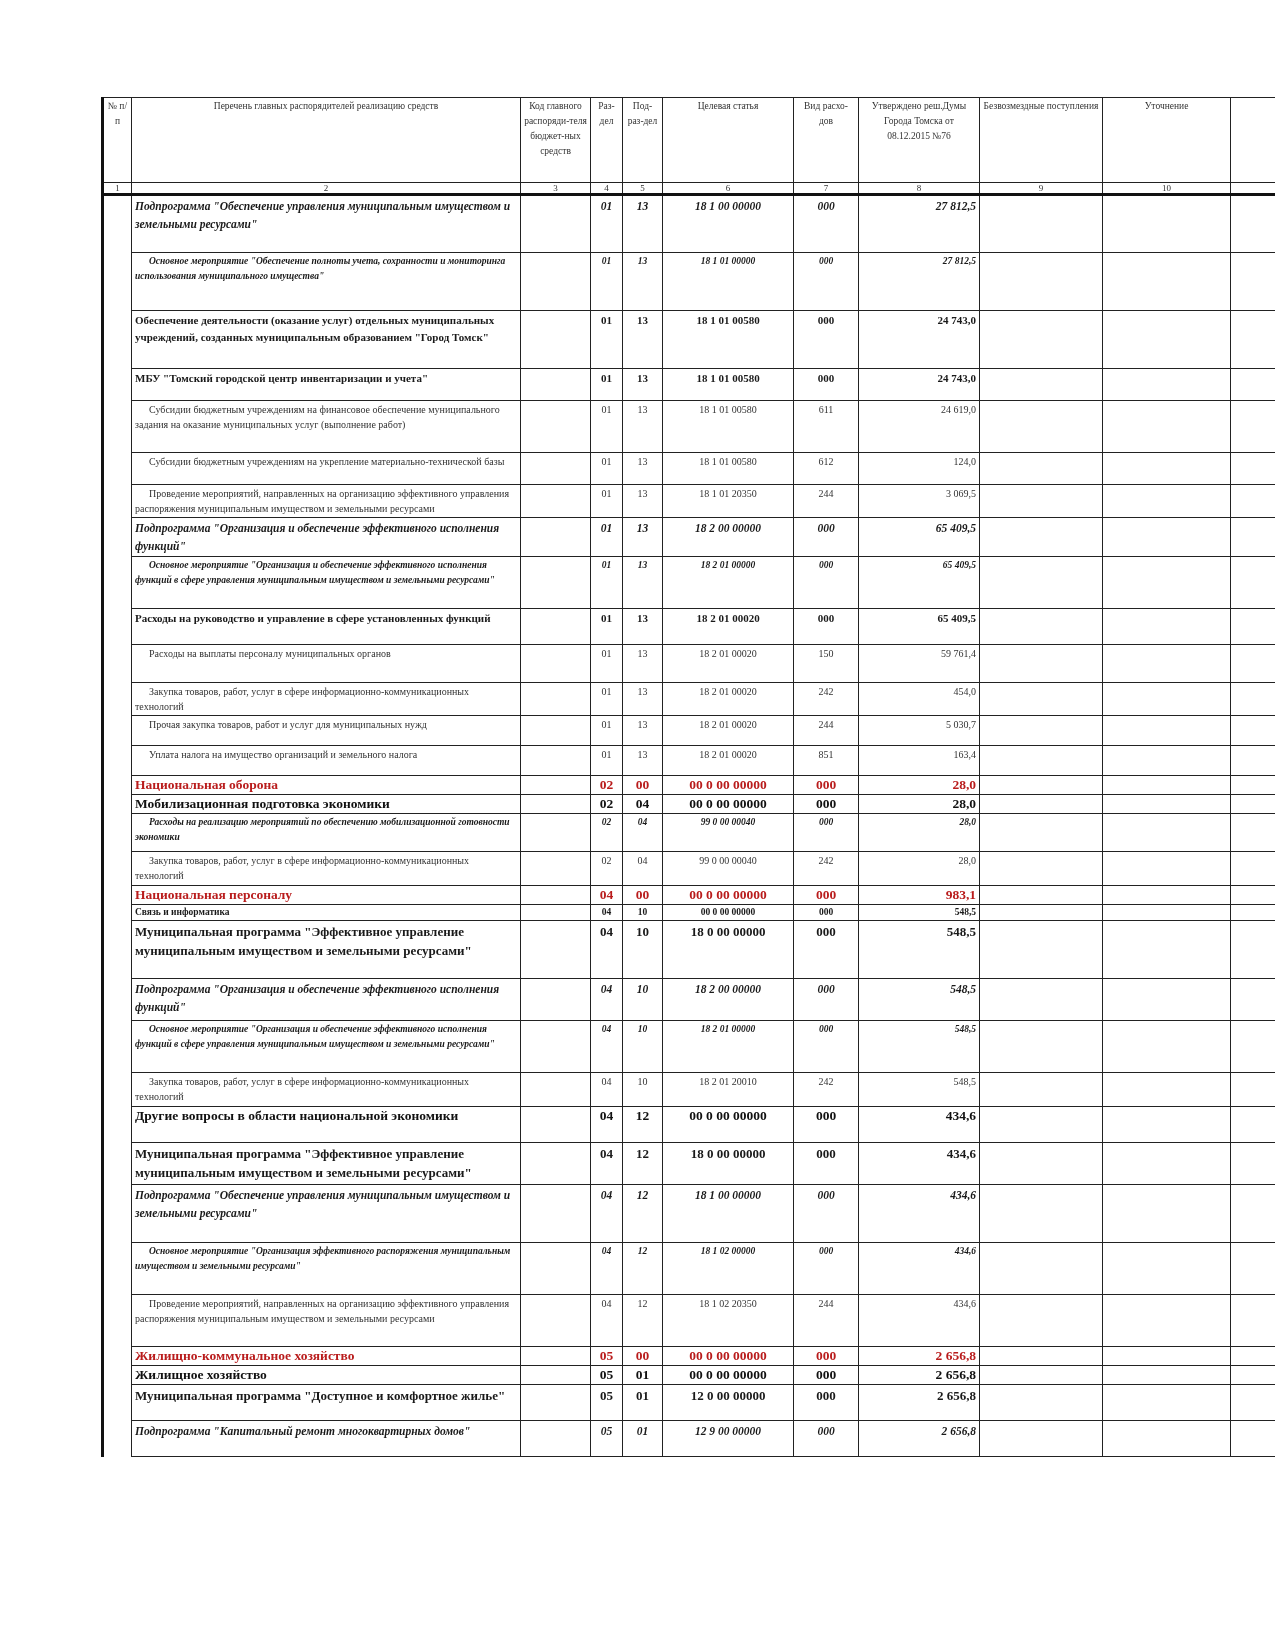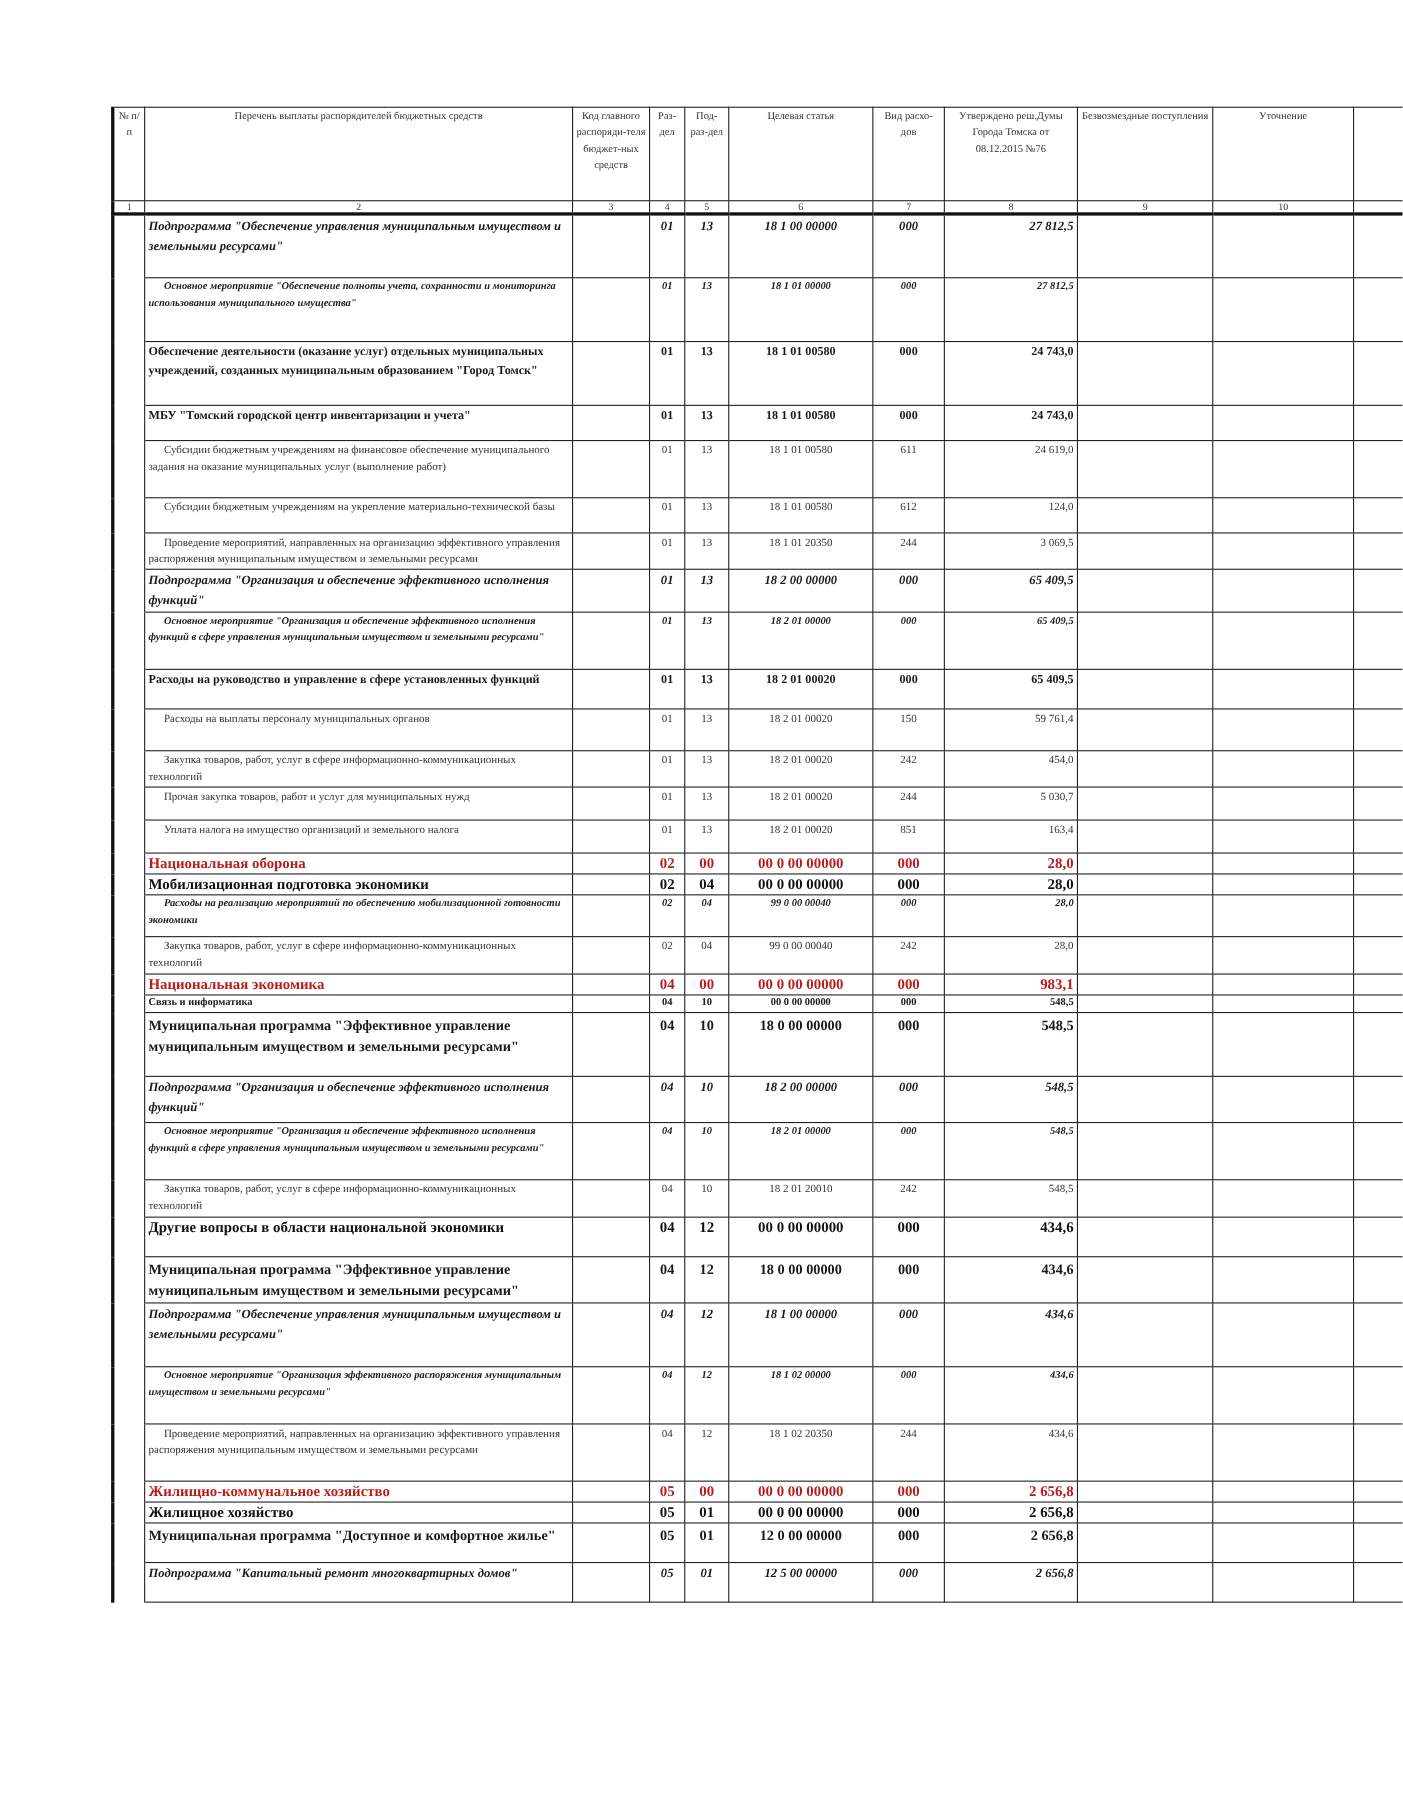--- a/index.html
+++ b/index.html
@@ -49,21 +49,21 @@
         <col class="c6">
       <col class="c7">
         <col class="c8">
         <col class="c9">
         <col class="c10">
         <col class="c11">
     </colgroup>
     <thead>
       <tr class="head-main" id="head-main">
           <th style="border-left: 3px solid rgb(17, 17, 17);">№ п/п</th>
-          <th>Перечень выплаты распорядителей бюджетных средств</th>
+          <th>Перечень главных распорядителей реализацию средств</th>
           <th>Код главного распоряди-теля бюджет-ных средств</th>
           <th>Раз-дел</th>
           <th>Под-раз-дел</th>
           <th>Целевая статья</th>
           <th>Вид расхо-дов</th>
           <th>Утверждено реш.Думы Города Томска от 08.12.2015 №76</th>
           <th>Безвозмездные поступления</th>
           <th>Уточнение</th>
           <th></th>
         </tr>
@@ -311,21 +311,21 @@
           <td class="num">04</td>
           <td class="num">99 0 00 00040</td>
           <td class="num">242</td>
           <td class="amt">28,0</td>
           <td class="amt"></td>
           <td class="amt"></td>
           <td class="amt"></td>
         </tr>
         <tr class="r-section" style="height: 17px;">
           <td class="col1"></td>
-          <td class="name">Национальная экономика</td>
+          <td class="name">Национальная персоналу</td>
           <td class="num"></td>
           <td class="num">04</td>
           <td class="num">00</td>
           <td class="num">00 0 00 00000</td>
           <td class="num">000</td>
           <td class="amt">983,1</td>
           <td class="amt"></td>
           <td class="amt"></td>
           <td class="amt"></td>
         </tr>
@@ -497,21 +497,21 @@
           <td class="amt"></td>
           <td class="amt"></td>
           <td class="amt"></td>
         </tr>
         <tr class="r-sub" style="height: 36px;">
           <td class="col1"></td>
           <td class="name">Подпрограмма "Капитальный ремонт многоквартирных домов"</td>
           <td class="num"></td>
           <td class="num">05</td>
           <td class="num">01</td>
-          <td class="num">12 5 00 00000</td>
+          <td class="num">12 9 00 00000</td>
           <td class="num">000</td>
           <td class="amt">2 656,8</td>
           <td class="amt"></td>
           <td class="amt"></td>
           <td class="amt"></td>
         </tr>
       </tbody>
   </table>
 </div>
 

